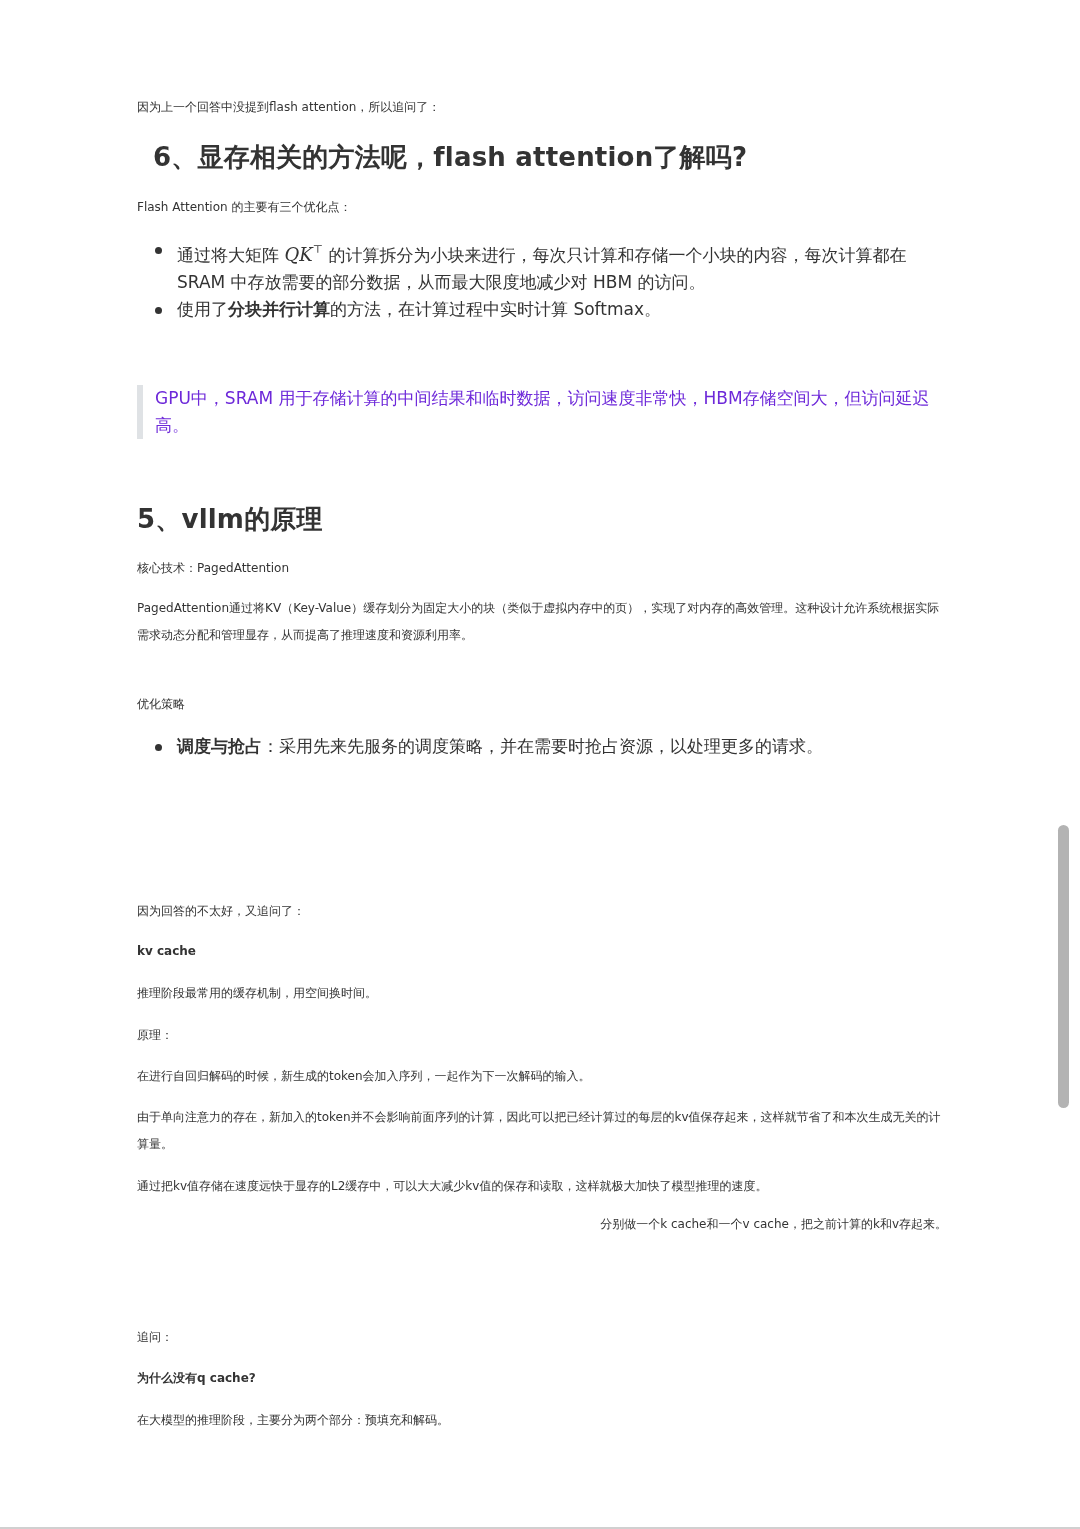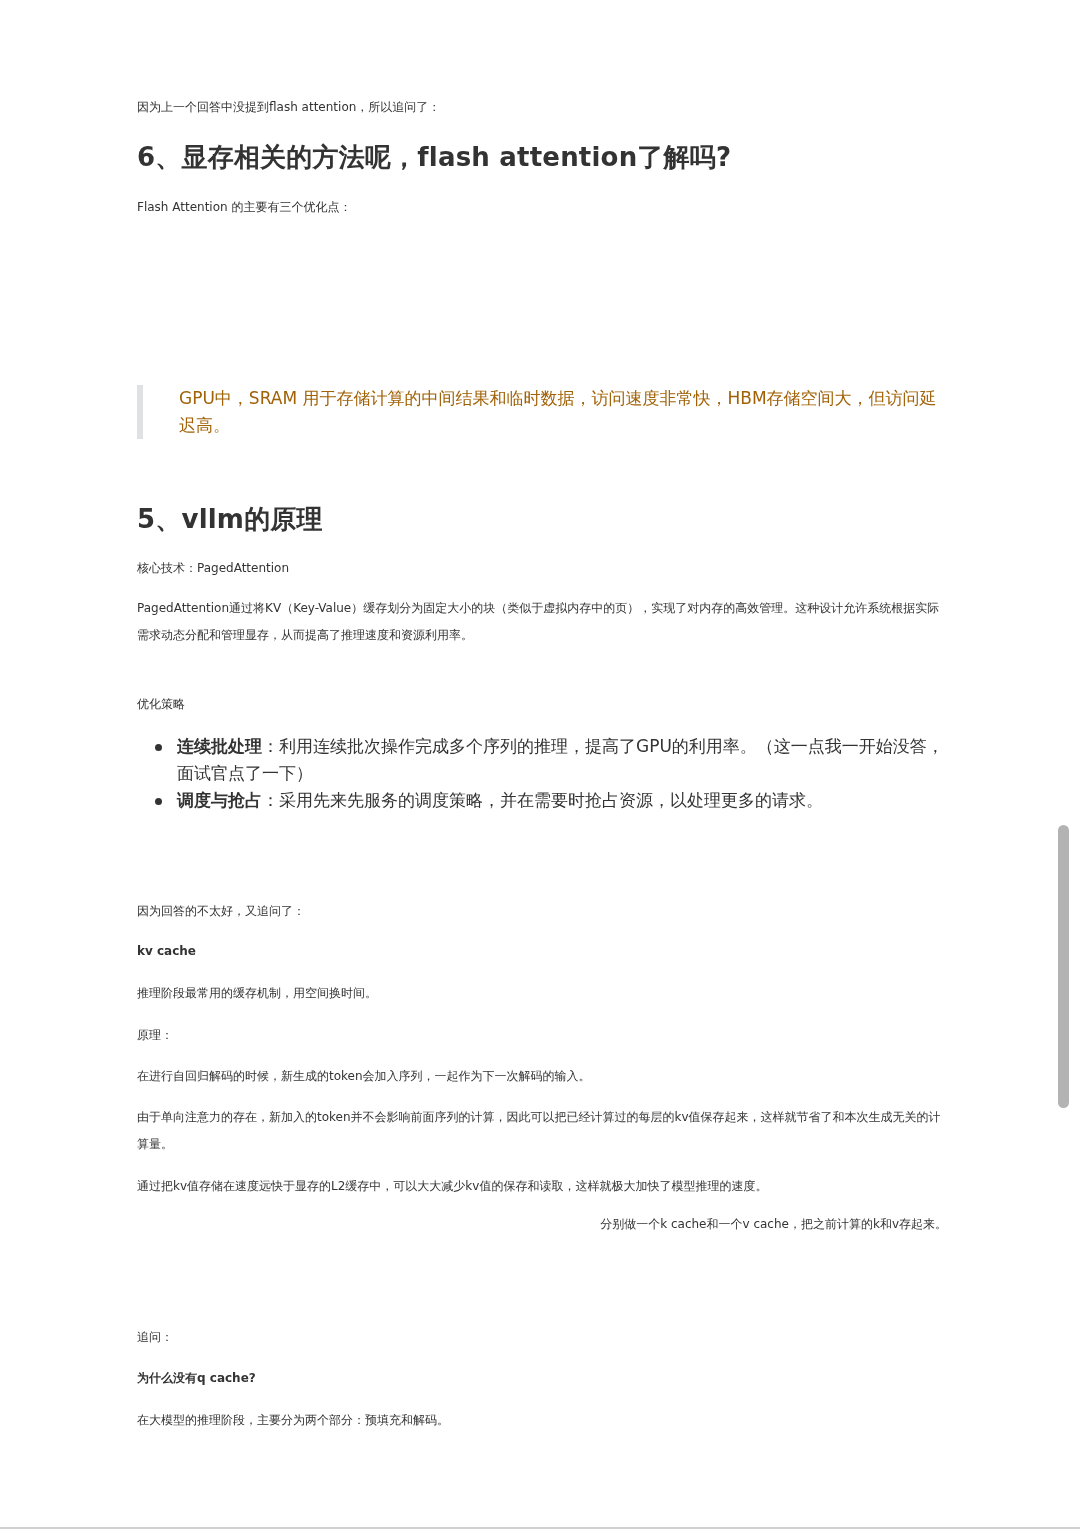--- a/index.html
+++ b/index.html
@@ -71,23 +71,23 @@
     .math sup {
       font-style: normal;
       font-size: 11px;
       vertical-align: 8px;
     }
     .blockquote {
       position: absolute;
       left: 0;
       width: 810px;
       border-left: 6px solid #dfe2e5;
-      padding-left: 36px;
+      padding-left: 12px;
       box-sizing: border-box;
-      color: #a16207;
+      color: #6d28d9;
       font-size: 17px;
       line-height: 27px;
     }
     .scrollbar-thumb {
       position: absolute;
       left: 1058px;
       top: 825px;
       width: 11px;
       height: 283px;
       background: #b3b3b3;
@@ -102,42 +102,46 @@
       background: #d0d0d0;
     }
   </style>
 </head>
 <body>
 
 <div class="page">
 
   <div class="p" style="top:94px;">因为上一个回答中没提到flash attention，所以追问了：</div>
 
-  <div class="h2" style="top:140px;">6、显存相关的方法呢，flash attention了解吗?</div>
+  <div class="h2" style="top:140px;margin-left:16px;">6、显存相关的方法呢，flash attention了解吗?</div>
 
   <div class="p" style="top:194px;">Flash Attention 的主要有三个优化点：</div>
 
   <ul class="list" style="top:236px;">
+    <li>
+      <span class="bullet"></span>
+      <span>通过将大矩阵 </span><span class="math"><span>QK</span><sup>⊤</sup></span><span> 的计算拆分为小块来进行，每次只计算和存储一个小块的内容，每次计算都在SRAM 中存放需要的部分数据，从而最大限度地减少对 HBM 的访问。</span>
+    </li>
+    <li>
+      <span class="bullet"></span>
+      <span>使用了</span><span class="bold">分块并行计算</span><span>的方法，在计算过程中实时计算 Softmax。</span>
+    </li>
   </ul>
 
   <div class="blockquote" style="top:385px;">GPU中，SRAM 用于存储计算的中间结果和临时数据，访问速度非常快，HBM存储空间大，但访问延迟高。</div>
 
   <div class="h2" style="top:502px;">5、vllm的原理</div>
 
   <div class="p" style="top:555px;">核心技术：PagedAttention</div>
 
   <div class="p" style="top:595px;">PagedAttention通过将KV（Key-Value）缓存划分为固定大小的块（类似于虚拟内存中的页），实现了对内存的高效管理。这种设计允许系统根据实际需求动态分配和管理显存，从而提高了推理速度和资源利用率。</div>
 
   <div class="p" style="top:691px;">优化策略</div>
 
   <ul class="list" style="top:733px;">
-    <li>
-      <span class="bullet"></span>
-      <span class="bold">连续批处理</span><span>：利用连续批次操作完成多个序列的推理，提高了GPU的利用率。（这一点我一开始没答，面试官点了一下）</span>
-    </li>
     <li>
       <span class="bullet"></span>
       <span class="bold">调度与抢占</span><span>：采用先来先服务的调度策略，并在需要时抢占资源，以处理更多的请求。</span>
     </li>
   </ul>
 
   <div class="p" style="top:898px;">因为回答的不太好，又追问了：</div>
 
   <div class="p bold" style="top:938px;">kv cache</div>
 

